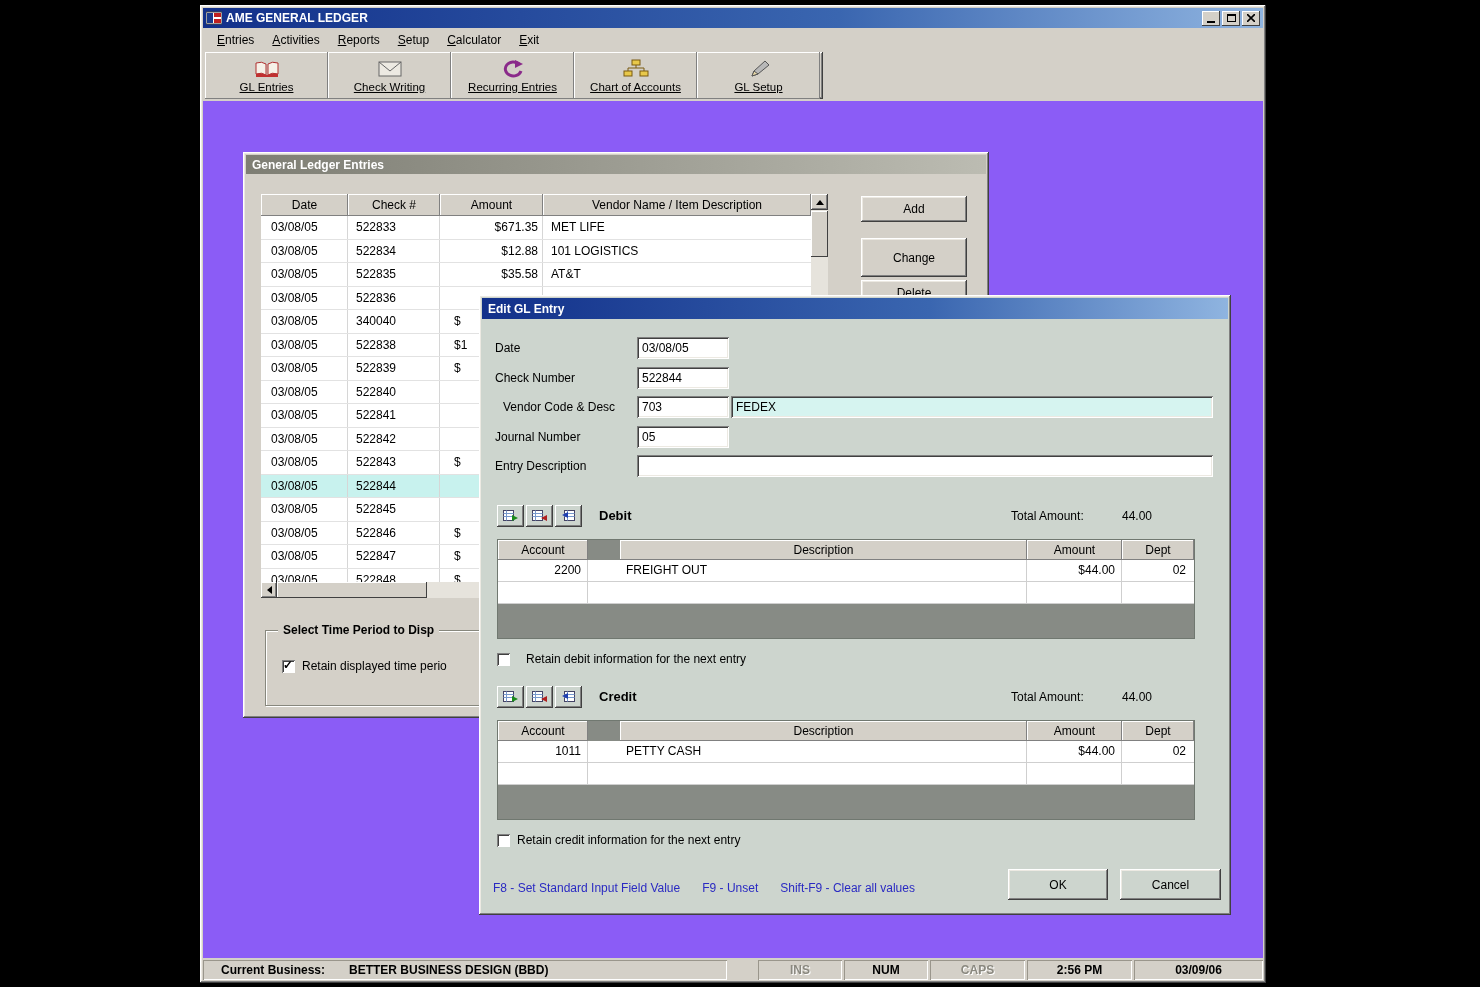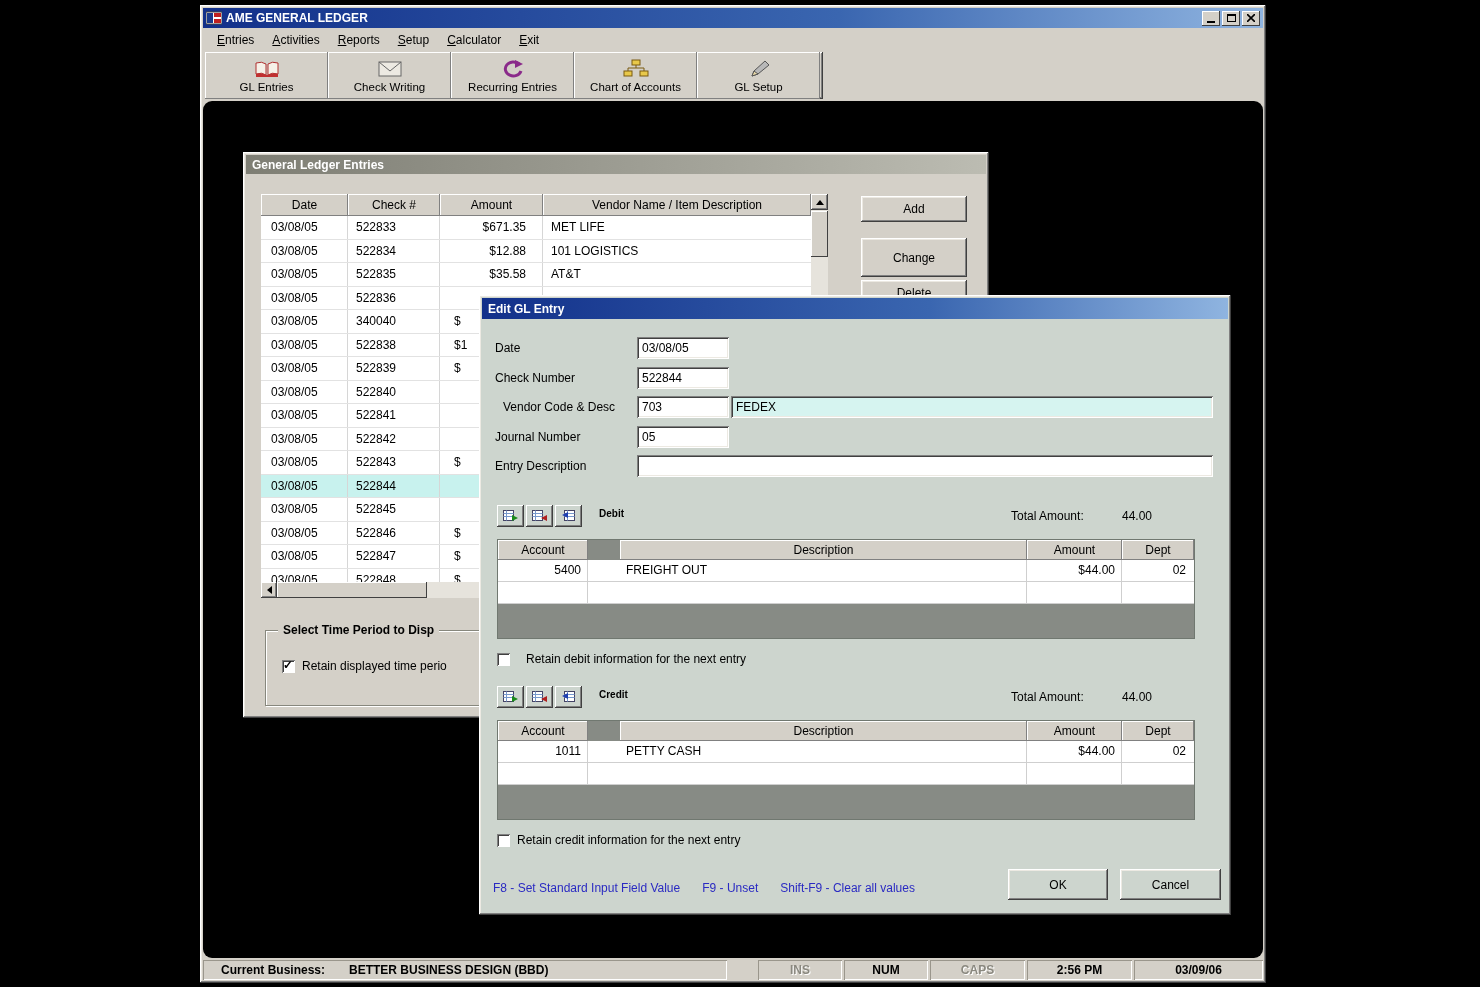--- a/index.html
+++ b/index.html
@@ -18,41 +18,41 @@
   .win-ctrls { margin-left:auto; display:flex; gap:2px; }
   .wbtn { width:18px; height:15px; background:#d4d0c8; box-shadow: inset -1px -1px 0 #404040, inset 1px 1px 0 #fff; display:flex; align-items:center; justify-content:center; }
   .glyph-min { width:8px; height:2px; background:#000; margin-top:8px; }
   .glyph-max { width:9px; height:8px; border:1px solid #000; border-top:2px solid #000; }
 
   .menubar { position:absolute; left:3px; top:23px; right:3px; height:23px; display:flex; align-items:center; padding-left:5px; background:#d4d0c8; }
   .menu-item { display:inline-block; padding:3px 9px; }
   .menu-item::first-letter { text-decoration:underline; }
 
   .toolbar-strip { position:absolute; left:3px; top:46px; right:3px; height:50px; background:#d4d0c8; }
-  .toolbar { position:absolute; left:2px; top:1px; width:618px; height:47px; display:flex; background:#d4d0c8; }
+  .toolbar { position:absolute; left:2px; top:1px; width:618px; height:47px; display:flex; background:#d4d0c8;text-decoration:underline; }
   .tool-btn { width:123px; height:100%; background:#d4d0c8; border:0; display:flex; flex-direction:column; align-items:center; justify-content:center; gap:2px; font-family:inherit; font-size:11.5px; box-shadow: inset -1px -1px 0 #808080, inset 1px 1px 0 #fff; }
   .tico { height:20px; display:flex; align-items:center; }
 
-  .client { position:absolute; left:3px; top:96px; right:3px; bottom:25px; background:#000000; overflow:hidden;border-radius:9px; }
+  .client { position:absolute; left:3px; top:96px; right:3px; bottom:25px; background:#8b5cf6; overflow:hidden; }
 
   
   .gl-window { position:absolute; left:40px; top:51px; width:746px; height:566px; background:#d4d0c8; }
   .gl-titlebar { position:absolute; left:3px; top:3px; right:3px; height:19px;
     background:linear-gradient(90deg,#7e7e74 0%, #a8a89e 70%, #bcbcb2 100%);
     color:#fff; font-weight:bold; display:flex; align-items:center; padding-left:6px; }
   .gl-header { position:absolute; left:18px; top:42px; width:550px; height:22px; display:flex; }
   .hc { background:#d4d0c8; box-shadow: inset -1px -1px 0 #808080, inset 1px 1px 0 #fff; display:flex; align-items:center; justify-content:center; overflow:hidden; white-space:nowrap; }
   .hc-date{width:87px;} .hc-check{width:92px;} .hc-amount{width:103px;} .hc-vendor{flex:1;}
   .gl-rows { position:absolute; left:18px; top:64px; width:550px; height:366px; background:#fff; overflow:hidden; box-shadow: inset 1px 0 0 #808080; }
   .glrow { display:flex; height:23.5px; line-height:23px; border-bottom:1px solid #e2e2e2; background:#fff; }
   .glrow.sel { background:#c8f2ee; }
   .gc { border-right:1px solid #d6d6d6; overflow:hidden; white-space:nowrap; }
   .gc-date { width:87px; padding-left:10px; }
   .gc-check { width:92px; padding-left:8px; }
-  .gc-amount { width:103px; text-align:right; padding-right:16px; }
+  .gc-amount { width:103px; text-align:right; padding-right:4px; }
   .gc-amount.frag { text-align:left; padding-left:14px; }
   .gc-vendor { flex:1; padding-left:8px; border-right:0; }
 
   .vscroll { position:absolute; left:568px; top:42px; width:17px; height:404px; background:#e6e3dc; }
   .hscroll { position:absolute; left:18px; top:430px; width:550px; height:16px; background:#e6e3dc; display:flex; }
   .sbtn { width:16px; height:16px; background:#d4d0c8; box-shadow: inset -1px -1px 0 #404040, inset 1px 1px 0 #fff, inset -2px -2px 0 #808080; display:flex; align-items:center; justify-content:center; flex:none; }
   .vthumb { position:absolute; left:0; top:17px; width:17px; height:46px; background:#d4d0c8; box-shadow: inset -1px -1px 0 #404040, inset 1px 1px 0 #fff; }
   .hthumb { width:150px; height:16px; background:#d4d0c8; box-shadow: inset -1px -1px 0 #404040, inset 1px 1px 0 #fff; }
   .htrack { flex:1; }
   .tri-up { width:0; height:0; border-left:4px solid transparent; border-right:4px solid transparent; border-bottom:5px solid #000; }
@@ -69,21 +69,21 @@
 
   
   .dialog { position:absolute; left:276px; top:194px; width:752px; height:620px; background:#cdd5ce; }
   .dlg-titlebar { position:absolute; left:3px; top:3px; right:3px; height:21px;
     background:linear-gradient(90deg,#12308a 0%, #3a66b0 60%, #8fb4e0 100%);
     color:#fff; font-weight:bold; display:flex; align-items:center; padding-left:6px; }
   .lbl { position:absolute; height:22px; line-height:22px; white-space:nowrap; }
   .field { position:absolute; height:22px; background:#fff; border:0; padding:0 5px; font-family:inherit; font-size:12px; box-shadow: inset 1px 1px 0 #808080, inset -1px -1px 0 #fff, inset 2px 2px 0 #404040, inset -2px -2px 0 #ece9e2; }
   .field.cyan { background:#d6f4f0; }
   .mini-btn { position:absolute; width:27px; height:22px; background:#cdd5ce; border:0; box-shadow: inset -1px -1px 0 #404040, inset 1px 1px 0 #fff, inset -2px -2px 0 #808080; display:flex; align-items:center; justify-content:center; }
-  .section-title { position:absolute; font-weight:bold; font-size:10px; }
+  .section-title { position:absolute; font-weight:bold; font-size:13px; }
   .total-label { position:absolute; white-space:nowrap;margin-left:27px; }
   .mini-table { position:absolute; left:18px; width:698px; border:1px solid #707870; background:#878b85; }
   .mt-header { display:flex; height:20px; }
   .mth { background:#d4d0c8; box-shadow: inset -1px -1px 0 #808080, inset 1px 1px 0 #fff; display:flex; align-items:center; justify-content:center; overflow:hidden; }
   .mt-row { display:flex; height:22px; line-height:21px; background:#fff; border-bottom:1px solid #cfcfcf; }
   .mtc { border-right:1px solid #cfcfcf; overflow:hidden; white-space:nowrap; }
   .c-acct { width:90px; text-align:right; padding-right:6px; }
   .c-desc { flex:1; padding-left:6px;margin-left:32px; }
   .c-amt { width:95px; text-align:right; padding-right:6px; }
   .c-dept { width:72px; text-align:right; padding-right:8px; border-right:0; }
@@ -383,21 +383,21 @@
         <span class="total-label" style="left:616px; top:214px; position:absolute;">44.00</span>
 
         <div class="mini-table" style="top:244px;">
           <div class="mt-header">
             <div class="mth c-acct" style="text-align:center; padding:0;">Account</div>
             <div class="mth c-desc" style="justify-content:center; padding:0;">Description</div>
             <div class="mth c-amt" style="justify-content:center; padding:0;">Amount</div>
             <div class="mth c-dept" style="justify-content:center; padding:0;">Dept</div>
           </div>
           <div class="mt-row">
-            <div class="mtc c-acct">5400</div>
+            <div class="mtc c-acct">2200</div>
             <div class="mtc c-desc">FREIGHT OUT</div>
             <div class="mtc c-amt">$44.00</div>
             <div class="mtc c-dept">02</div>
           </div>
           <div class="mt-row">
             <div class="mtc c-acct"></div>
             <div class="mtc c-desc"></div>
             <div class="mtc c-amt"></div>
             <div class="mtc c-dept"></div>
           </div>

